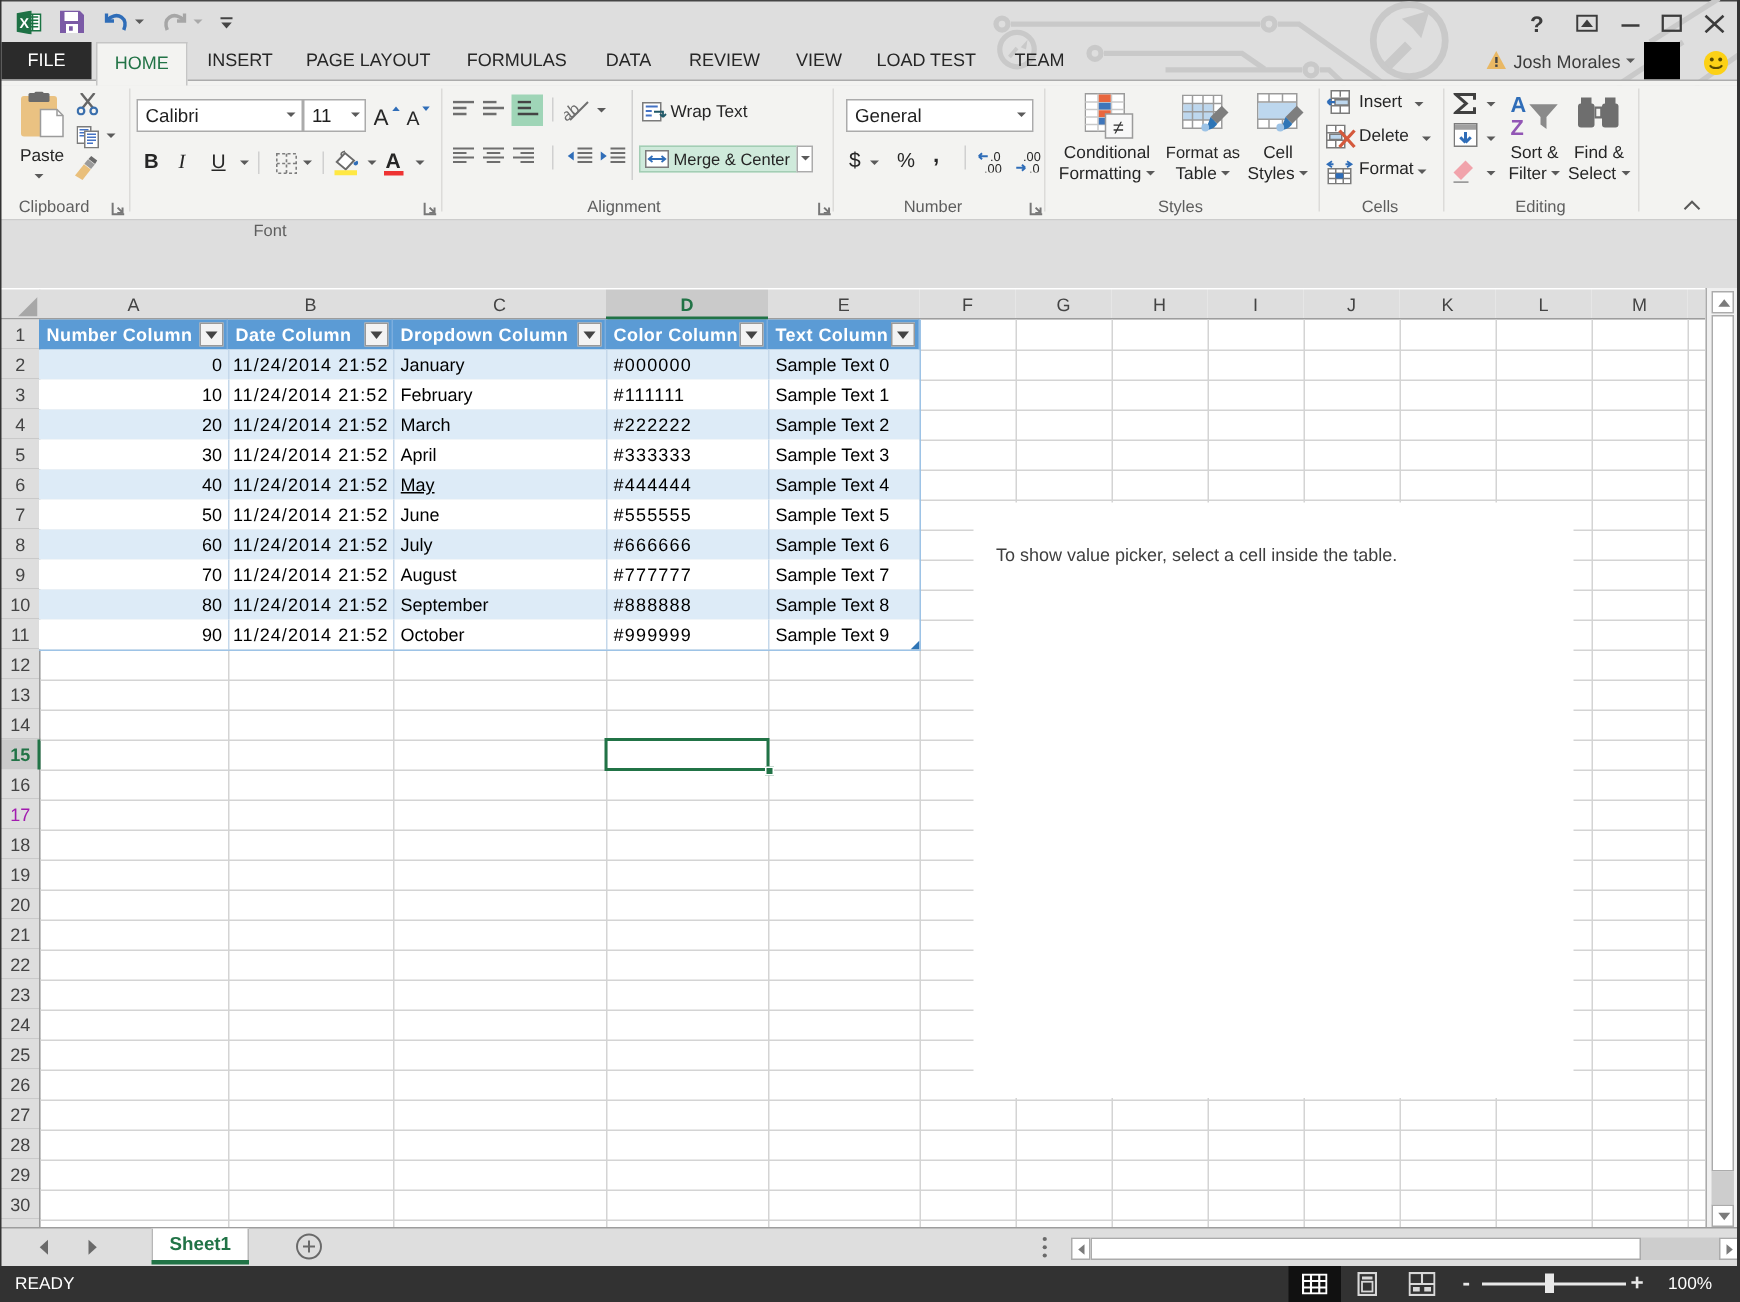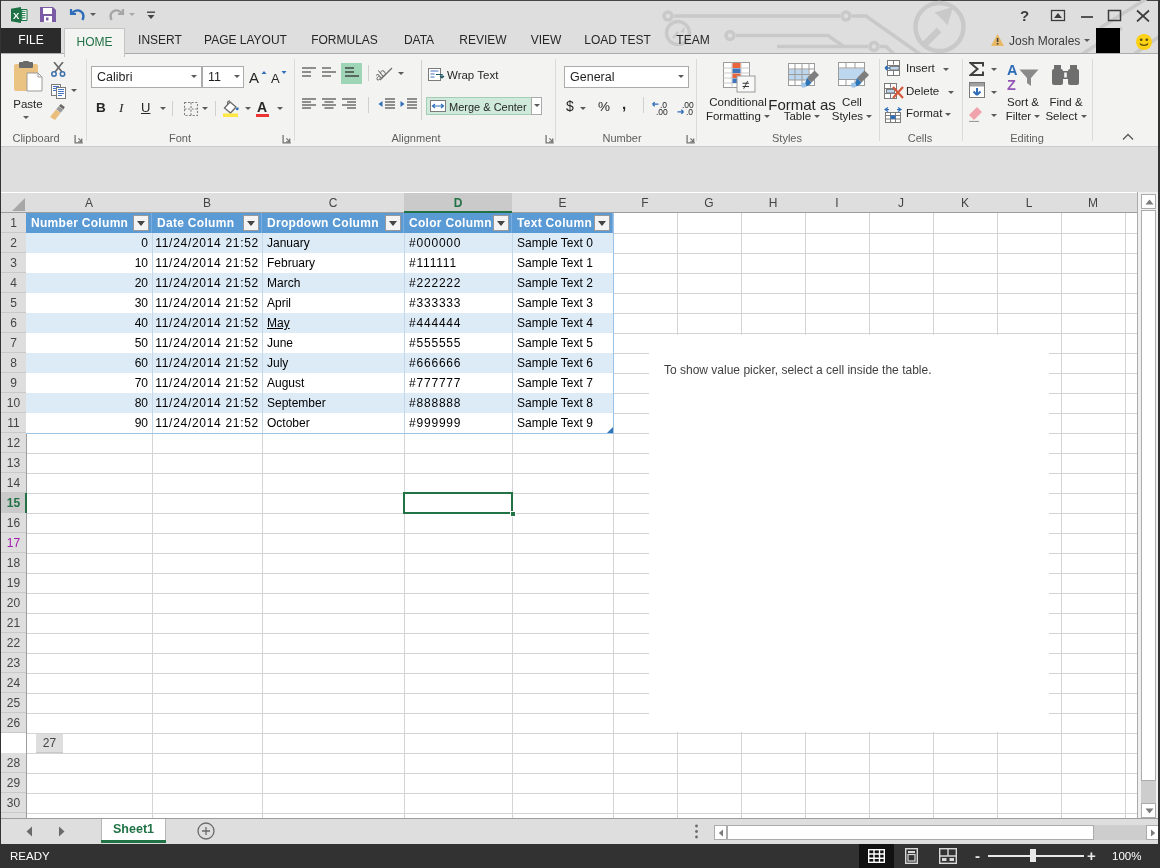--- a/index.html
+++ b/index.html
@@ -199,21 +199,21 @@
     <svg class="abs" style="left:222px;top:43px;" width="19" height="17" viewBox="0 0 19 17">
       <path d="M2.5 8 L8 2 L14 7 L8.5 13 z" fill="#fff" stroke="#6a6a6a" stroke-width="1.3"></path>
       <path d="M6 4.2 q-1.8 -2.6 2 -3.4" fill="none" stroke="#6a6a6a" stroke-width="1.1"></path>
       <path d="M16.2 7.2 c1.6 2 -0.6 4 -2.2 2.6 c-1 -1.2 0.8 -2 2.2 -2.6 z" fill="#2f6db8"></path>
       <rect x="1" y="13.5" width="15" height="3.5" fill="#ffe843"></rect>
     </svg>
     <div class="dar" style="left:245px;top:50px;"></div>
     <div class="abs" style="left:257px;top:42px;font-size:14px;font-weight:bold;color:#262626;">A</div>
     <div class="abs" style="left:256px;top:56.5px;width:13px;height:3.5px;background:#e33;"></div>
     <div class="dar" style="left:277px;top:50px;"></div>
-    <div class="glabel" style="left:110px;">Font</div>
+    <div class="glabel" style="left:110px;margin-top:16px;">Font</div>
     <svg class="abs launch" style="left:282px;top:77px;" width="10" height="10" viewBox="0 0 10 10">
       <path d="M1 1 v7 h7" fill="none" stroke="#777" stroke-width="1.2"></path>
       <path d="M4 4 l3 3 M7 4 v3.2 h-3.2" fill="none" stroke="#777" stroke-width="1.2"></path>
     </svg>
     <div class="gsep" style="left:294px;"></div>
 
     <svg class="abs" style="left:302px;top:10px;" width="14" height="12" viewBox="0 0 14 12">
       <path d="M0 1 h14 M0 5 h9 M0 9 h9" stroke="#6e6e6e" stroke-width="1.6"></path>
     </svg>
     <svg class="abs" style="left:322px;top:10px;" width="14" height="12" viewBox="0 0 14 12">
@@ -306,21 +306,21 @@
     <div class="bigtxt" style="left:693px;top:39px;font-size:11.5px;">Conditional</div>
     <div class="bigtxt" style="left:693px;top:53px;font-size:11.5px;">Formatting <span class="dar" style="position:relative;display:inline-block;top:-2px;"></span></div>
     <svg class="abs" style="left:788px;top:6px;" width="33" height="32" viewBox="0 0 33 32">
       <rect x="0.5" y="0.5" width="26" height="22" fill="#fff" stroke="#9b9b9b"></rect>
       <rect x="1" y="6.5" width="19.5" height="10.5" fill="#bdd7ee"></rect>
       <path d="M0.5 6 h26 M0.5 11.5 h26 M0.5 17 h26 M7 0.5 v22 M14 0.5 v22 M21 0.5 v22" fill="none" stroke="#9b9b9b" stroke-width="1"></path>
       <path d="M19 15 L26.5 7.5 l4.5 4.5 -7.5 7.5 z" fill="#7e7e7e"></path>
       <path d="M19 15 l4.5 4.5 c-1.5 3 -5.5 4.5 -8.5 4 c1.5 -2 2.5 -4 4 -8.5 z" fill="#2e75b6"></path>
       <circle cx="15.5" cy="22" r="2.6" fill="#9dc3e6"></circle>
     </svg>
-    <div class="bigtxt" style="left:757px;top:39px;font-size:15px;">Format as</div>
+    <div class="bigtxt" style="left:757px;top:39px;font-size:11px;">Format as</div>
     <div class="bigtxt" style="left:757px;top:53px;font-size:11.5px;">Table <span class="dar" style="position:relative;display:inline-block;top:-2px;"></span></div>
     <svg class="abs" style="left:838px;top:5px;" width="33" height="33" viewBox="0 0 33 33">
       <rect x="0.5" y="0.5" width="26" height="23" fill="#fff" stroke="#9b9b9b"></rect>
       <rect x="1" y="6.5" width="25" height="11" fill="#bdd7ee"></rect>
       <path d="M0.5 6 h26 M0.5 17.5 h26 M8 0.5 v5.5 M8 17.5 v6 M17 0.5 v5.5 M17 17.5 v6" fill="none" stroke="#9b9b9b" stroke-width="1"></path>
       <path d="M19 16 L26.5 8.5 l4.5 4.5 -7.5 7.5 z" fill="#7e7e7e"></path>
       <path d="M19 16 l4.5 4.5 c-1.5 3 -5.5 4.5 -8.5 4 c1.5 -2 2.5 -4 4 -8.5 z" fill="#2e75b6"></path>
       <circle cx="15.5" cy="23" r="2.6" fill="#9dc3e6"></circle>
     </svg>
     <div class="bigtxt" style="left:807px;top:39px;font-size:11.5px;">Cell</div>
@@ -438,21 +438,21 @@
       <div class="rh" style="top:341px;background:#dedede;color:#a21caf;border-bottom:1px solid #c9c9c9;">17</div>
       <div class="rh" style="top:361px;background:#dedede;color:#444;border-bottom:1px solid #c9c9c9;">18</div>
       <div class="rh" style="top:381px;background:#dedede;color:#444;border-bottom:1px solid #c9c9c9;">19</div>
       <div class="rh" style="top:401px;background:#dedede;color:#444;border-bottom:1px solid #c9c9c9;">20</div>
       <div class="rh" style="top:421px;background:#dedede;color:#444;border-bottom:1px solid #c9c9c9;">21</div>
       <div class="rh" style="top:441px;background:#dedede;color:#444;border-bottom:1px solid #c9c9c9;">22</div>
       <div class="rh" style="top:461px;background:#dedede;color:#444;border-bottom:1px solid #c9c9c9;">23</div>
       <div class="rh" style="top:481px;background:#dedede;color:#444;border-bottom:1px solid #c9c9c9;">24</div>
       <div class="rh" style="top:501px;background:#dedede;color:#444;border-bottom:1px solid #c9c9c9;">25</div>
       <div class="rh" style="top:521px;background:#dedede;color:#444;border-bottom:1px solid #c9c9c9;">26</div>
-      <div class="rh" style="top:541px;background:#dedede;color:#444;border-bottom:1px solid #c9c9c9;margin-left:36px;">27</div>
+      <div class="rh" style="top:541px;background:#dedede;color:#444;border-bottom:1px solid #c9c9c9;">27</div>
       <div class="rh" style="top:561px;background:#dedede;color:#444;border-bottom:1px solid #c9c9c9;">28</div>
       <div class="rh" style="top:581px;background:#dedede;color:#444;border-bottom:1px solid #c9c9c9;">29</div>
       <div class="rh" style="top:601px;background:#dedede;color:#444;border-bottom:1px solid #c9c9c9;">30</div>
       <div class="rh" style="top:621px;background:#dedede;color:#444;border-bottom:1px solid #c9c9c9;"></div>
       <div class="abs" style="left:26px;top:21px;width:1px;height:605px;background:#9d9d9d;"></div>
       <div class="abs" style="left:25px;top:301px;width:2px;height:20px;background:#217346;"></div>
       <div class="glv" style="left:152px;top:21px;height:605px;"></div>
       <div class="glv" style="left:262px;top:21px;height:605px;"></div>
       <div class="glv" style="left:404px;top:21px;height:605px;"></div>
       <div class="glv" style="left:512px;top:21px;height:605px;"></div>

